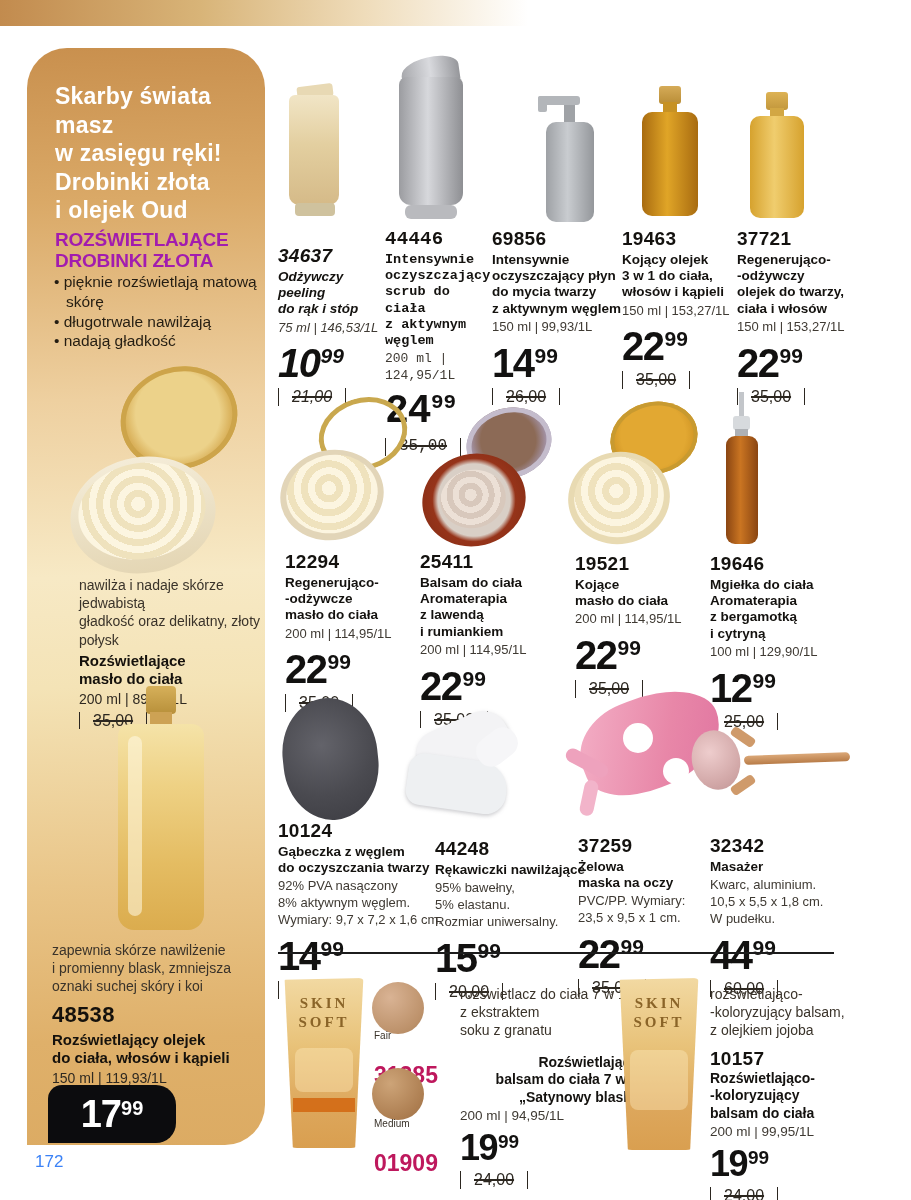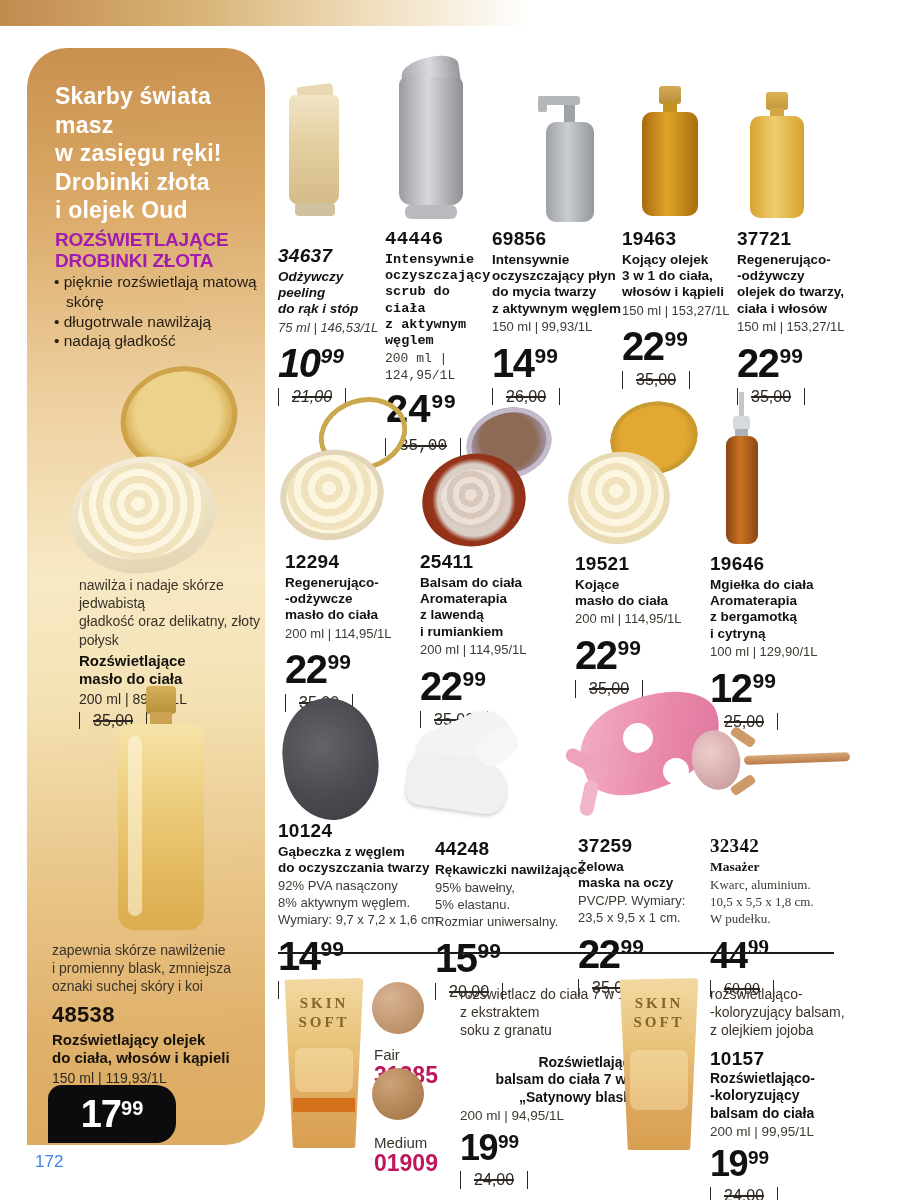--- a/index.html
+++ b/index.html
@@ -57,21 +57,21 @@
   .jar-lid{border-radius:50%;}
   .jar-body{border-radius:50%;}
   .cream{border-radius:50%;background:repeating-radial-gradient(circle at 48% 42%,#fcf5e0 0 7px,#efe2bd 7px 14px);}
   .stube{clip-path:polygon(2% 1%,98% 0%,88% 100%,12% 100%);
     background:linear-gradient(180deg,#f2d9a2 0%,#e8c279 40%,#dda75c 75%,#d99f50 100%);border-radius:6px 6px 14px 14px;}
   .stube-label{position:absolute;top:16px;left:0;width:100%;text-align:center;
     font-family:"Liberation Serif",serif;font-weight:700;font-size:15px;letter-spacing:3px;color:#8a6428;line-height:1.25;}
   .swatch{border-radius:50%;}
   .sw-fair{background:radial-gradient(circle at 35% 30%,#d9b394,#bd926b 70%,#aa8158);}
   .sw-med{background:radial-gradient(circle at 35% 30%,#cda478,#ad7e51 70%,#9b6f45);}
-  .shade-label{font-size:15px;color:#3a332a;margin-top:16px;}
+  .shade-label{font-size:10px;color:#3a332a;}
   .shade-code{font-size:23px;font-weight:800;color:#be185d;margin-top:16px;}
   .intro{font-size:14px;color:#3a332a;line-height:1.3;}
   .bname{font-size:14px;font-weight:800;color:#14120f;line-height:1.25;}
   .bsize{font-size:13.5px;color:#3f3a33;margin-top:2px;}
 </style>
 </head>
 <body>
 
 <div class="abs topband"></div>
 
@@ -323,21 +323,21 @@
 </div>
 <div class="abs card" style="left:578px;top:835px;width:120px;">
   <div class="code">37259</div>
   <div class="pname pre">Żelowa
 maska na oczy</div>
   <div class="pdesc pre">PVC/PP. Wymiary:
 23,5 x 9,5 x 1 cm.</div>
   <div class="price"><span class="pi">22</span><span class="pd">99</span></div>
   <div class="old"><span class="bars"><s>35,00</s></span></div>
 </div>
-<div class="abs card" style="left:710px;top:835px;width:130px;font-family:Liberation Serif, serif;">
+<div class="abs card" style="left:710px;top:835px;width:130px;">
   <div class="code">32342</div>
   <div class="pname pre">Masażer</div>
   <div class="pdesc pre">Kwarc, aluminium.
 10,5 x 5,5 x 1,8 cm.
 W pudełku.</div>
   <div class="price"><span class="pi">44</span><span class="pd">99</span></div>
   <div class="old"><span class="bars"><s>60,00</s></span></div>
 </div>
 
 <div class="abs divider"></div>

